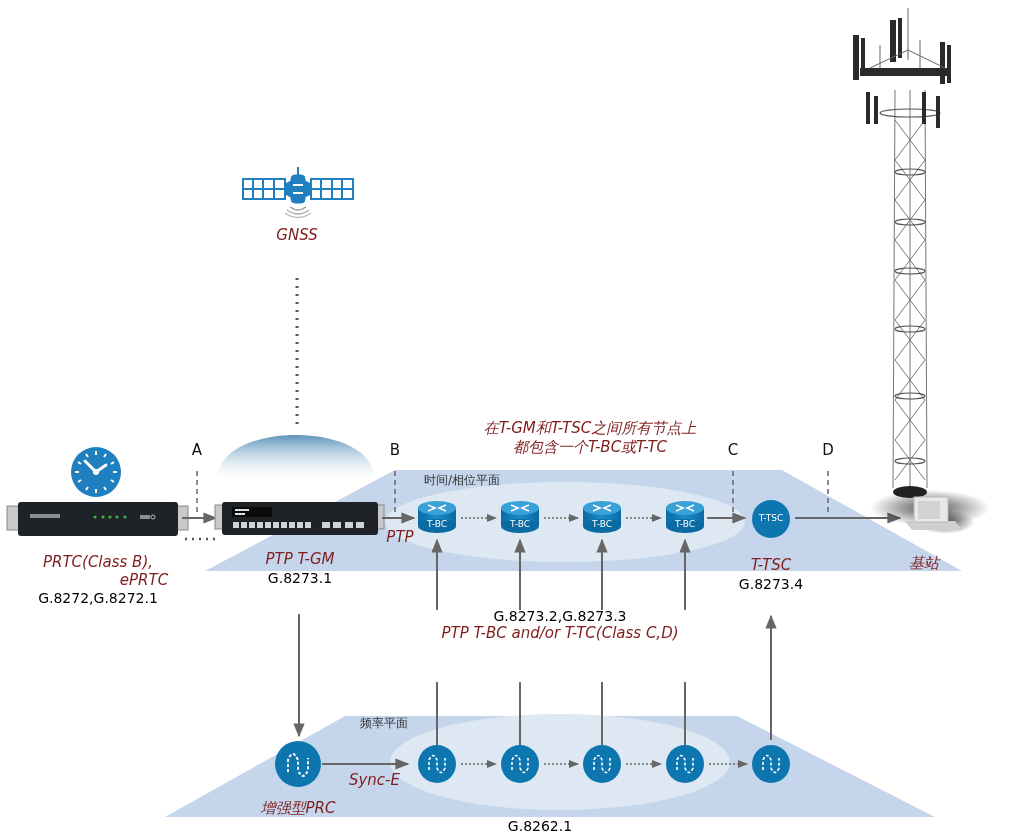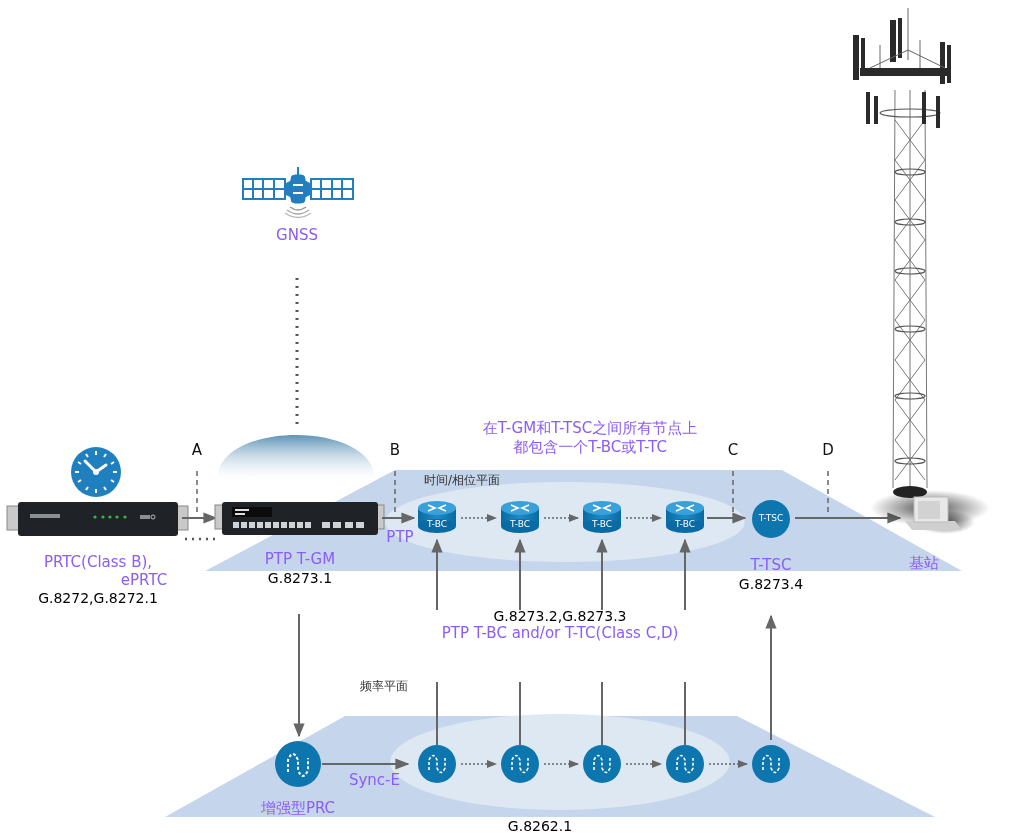--- a/index.html
+++ b/index.html
@@ -1,20 +1,20 @@
 <!DOCTYPE html>
 <html><head>
 <meta charset="utf-8">
 <style>
   html, body { margin: 0; padding: 0; background: #ffffff; }
   body { width: 1024px; height: 840px; position: relative; overflow: hidden;
          font-family: "DejaVu Sans", "Liberation Sans", sans-serif; }
   #stage { position: absolute; left: 0; top: 0; width: 1024px; height: 840px; }
   .lbl { position: absolute; text-align: center; white-space: nowrap; color: #1a1a1a; }
-  .lbl-main { font-size: 15px; color: #8b5cf6; }
+  .lbl-main { font-size: 15px; color: #7f1d1d; font-style: italic; }
   .lbl-sub { font-size: 14px; color: #000000; }
   .lbl-letter { font-size: 15px; color: #111111; }
   .lbl-plane { font-size: 12px; color: #333333; text-align: right; }
   .lbl-node { font-size: 9px; color: #ffffff; }
 </style>
 </head>
 <body>
 
 <div id="stage">
   <svg id="svg" width="1024" height="840" viewBox="0 0 1024 840" xmlns="http://www.w3.org/2000/svg">
@@ -320,20 +320,20 @@
 
   <div class="lbl lbl-node" style="left:751px;top:513px;width:40px;">T-TSC</div>
   <div class="lbl lbl-main" style="left:721px;top:556px;width:100px;">T-TSC</div>
   <div class="lbl lbl-sub" style="left:721px;top:576px;width:100px;">G.8273.4</div>
 
   <div class="lbl lbl-main" style="left:894px;top:554px;width:60px;">基站</div>
 
   <div class="lbl lbl-main" style="left:400px;top:624px;width:320px;">PTP T-BC and/or T-TC(Class C,D)</div>
   <div class="lbl lbl-sub" style="left:400px;top:608px;width:320px;">G.8273.2,G.8273.3</div>
 
-  <div class="lbl lbl-plane" style="left:360px;top:678px;">频率平面</div>
+  <div class="lbl lbl-plane" style="left:360px;top:715px;">频率平面</div>
   <div class="lbl lbl-main" style="left:330px;top:771px;width:70px;text-align:right;">Sync-E</div>
 
   <div class="lbl lbl-main" style="left:238px;top:799px;width:120px;">增强型PRC</div>
   <div class="lbl lbl-sub" style="left:238px;top:836px;width:120px;margin-top:41px;">G.811.1</div>
 
   <div class="lbl lbl-sub" style="left:440px;top:818px;width:200px;">G.8262.1</div>
 </div>
 
 </body></html>

